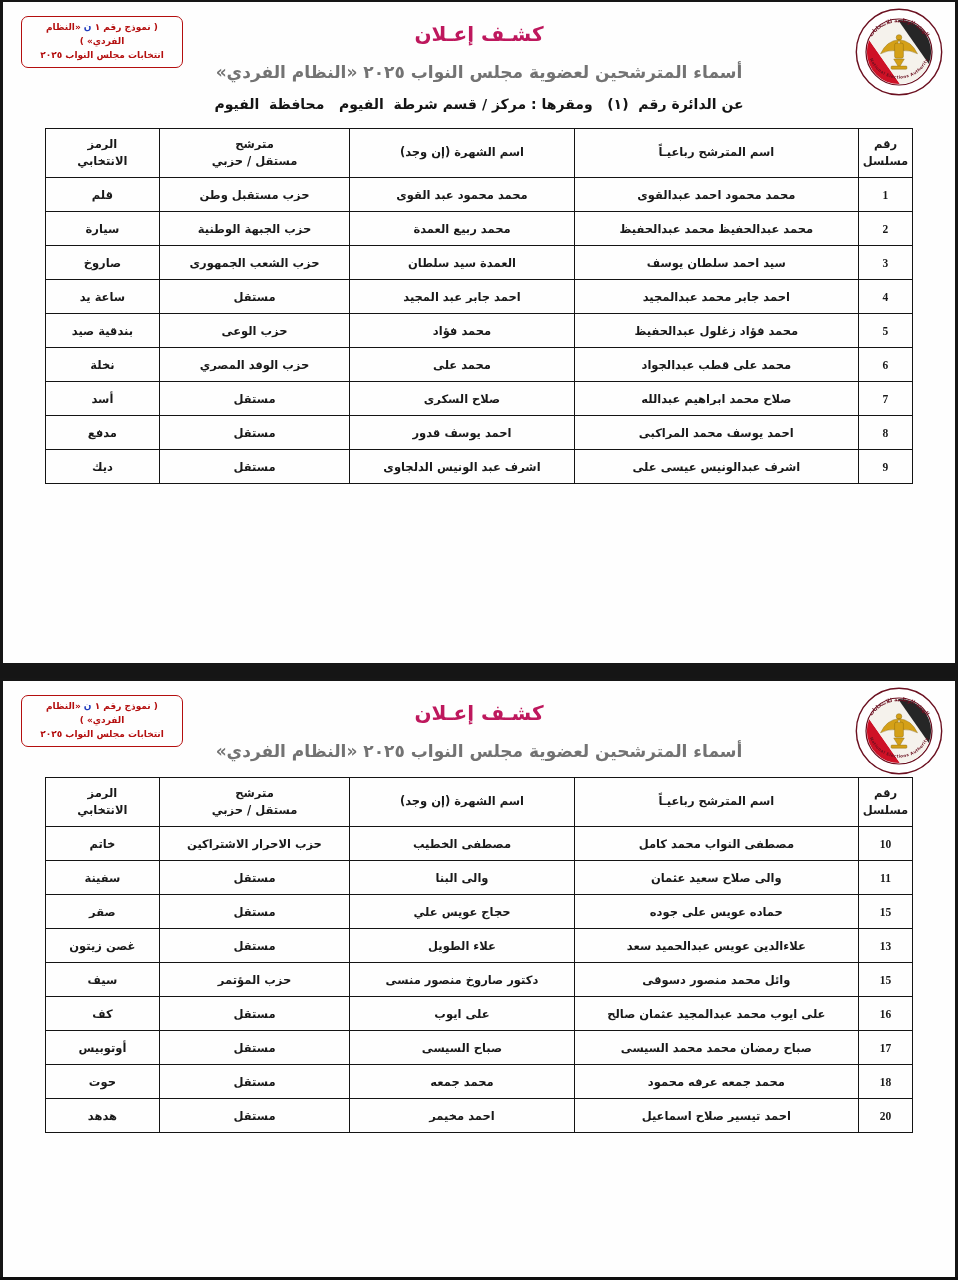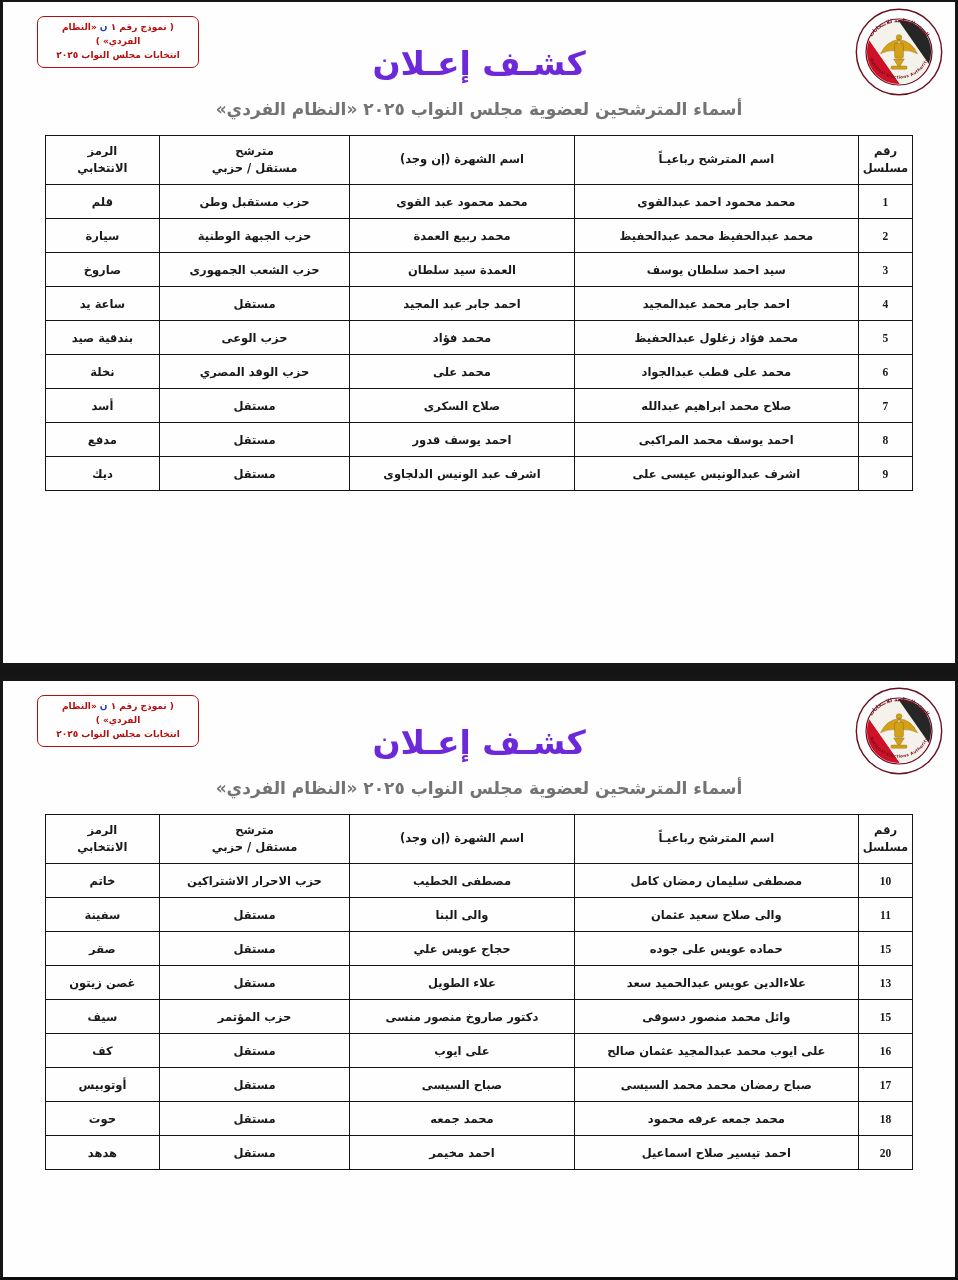--- a/index.html
+++ b/index.html
@@ -3,25 +3,25 @@
 <meta charset="utf-8">
 <style>
   html,body{margin:0;padding:0;background:#0e0e0e;}
   .canvas{width:958px;height:1280px;margin:0 auto;background:#0e0e0e;overflow:hidden;
           font-family:"DejaVu Sans", sans-serif;}
   .page{position:relative;background:#fefefe;border-left:3px solid #161616;border-right:3px solid #161616;
         overflow:hidden;box-sizing:border-box;}
   .page1{height:666px;border-top:2px solid #161616;border-bottom:3px solid #161616;}
   .page2{height:599px;border-top:3px solid #161616;}
   .separator{height:12px;background:#151515;}
-  .form-box{position:absolute;top:14px;left:34px;width:148px;border:1.4px solid #b40f0f;border-radius:7px;
+  .form-box{position:absolute;top:14px;left:18px;width:148px;border:1.4px solid #b40f0f;border-radius:7px;
             padding:4px 6px;text-align:center;font-size:9px;font-weight:bold;color:#b40f0f;line-height:1.55;}
   .form-box .noon{color:#1f3bbd;}
   .logo{position:absolute;top:6px;right:12px;width:88px;height:88px;}
-  .doc-title{margin:0;padding-top:42px;text-align:center;font-size:33px;font-weight:bold;color:#6d28d9;
+  .doc-title{margin:0;padding-top:20px;text-align:center;font-size:20px;font-weight:bold;color:#be185d;
              letter-spacing:.5px;}
   .doc-subtitle{margin:16px 0 0 0;text-align:center;font-size:17px;font-weight:bold;color:#737373;}
   .district-line{margin:14px 0 0 0;text-align:center;font-size:14px;font-weight:bold;color:#141414;white-space:pre;}
   table.cands{width:868px;margin:16px auto 0 auto;border-collapse:collapse;direction:rtl;table-layout:fixed;}
   table.cands th,table.cands td{border:1.7px solid #141414;text-align:center;vertical-align:middle;
              font-weight:bold;color:#191919;}
   table.cands th{height:46px;font-size:11.5px;white-space:pre-line;line-height:1.5;}
   table.cands td{height:33px;font-size:11.5px;padding:0 4px;}
   td.col-serial{font-family:"Liberation Serif", serif;font-size:13.5px;}
   .w-serial{width:6%;} .w-name{width:33%;} .w-fame{width:26%;} .w-party{width:22%;} .w-symbol{width:13%;}
@@ -64,20 +64,21 @@
         <rect x="45" y="40" width="10" height="17" rx="2"></rect>
         <path d="M44 58 L56 58 L50 68 Z"></path>
         <rect x="41" y="66" width="18" height="3.5" rx="1"></rect>
       </g>
       <text class="seal-ring-text"><textPath href="#arcTop1" startOffset="50%" text-anchor="middle">الهيئة الوطنية للانتخابات</textPath></text>
       <text class="seal-ring-text-en"><textPath href="#arcBot1" startOffset="50%" text-anchor="middle">National Elections Authority</textPath></text>
     </svg>
 
     <h1 class="doc-title">كشـف إعـلان</h1>
     <h2 class="doc-subtitle">أسماء المترشحين لعضوية مجلس النواب ٢٠٢٥ «النظام الفردي»</h2>
+    <div class="district-line">عن الدائرة رقم  (١)   ومقرها : مركز / قسم شرطة  الفيوم   محافظة  الفيوم</div>
 
     <table class="cands">
       <thead>
         <tr>
           <th class="w-serial">رقم
 مسلسل</th>
           <th class="w-name">اسم المترشح رباعيـاً</th>
           <th class="w-fame">اسم الشهرة (إن وجد)</th>
           <th class="w-party">مترشح
 مستقل / حزبي</th>
@@ -203,21 +204,21 @@
           <th class="w-fame">اسم الشهرة (إن وجد)</th>
           <th class="w-party">مترشح
 مستقل / حزبي</th>
           <th class="w-symbol">الرمز
 الانتخابي</th>
         </tr>
       </thead>
       <tbody>
           <tr>
             <td class="col-serial">10</td>
-            <td class="col-name">مصطفى سليمان رمضان كامل</td>
+            <td class="col-name">مصطفى النواب محمد كامل</td>
             <td class="col-fame">مصطفى الخطيب</td>
             <td class="col-party">حزب الاحرار الاشتراكين</td>
             <td class="col-symbol">خاتم</td>
           </tr>
           <tr>
             <td class="col-serial">11</td>
             <td class="col-name">والى صلاح سعيد عثمان</td>
             <td class="col-fame">والى البنا</td>
             <td class="col-party">مستقل</td>
             <td class="col-symbol">سفينة</td>

